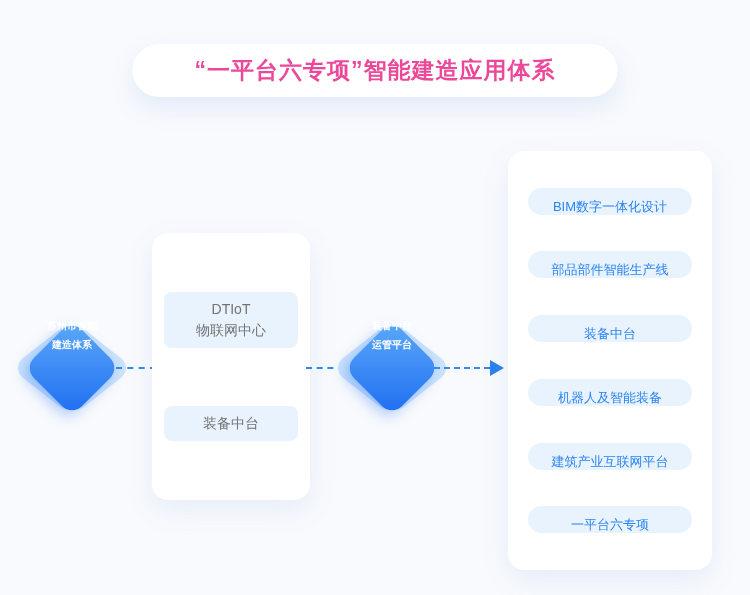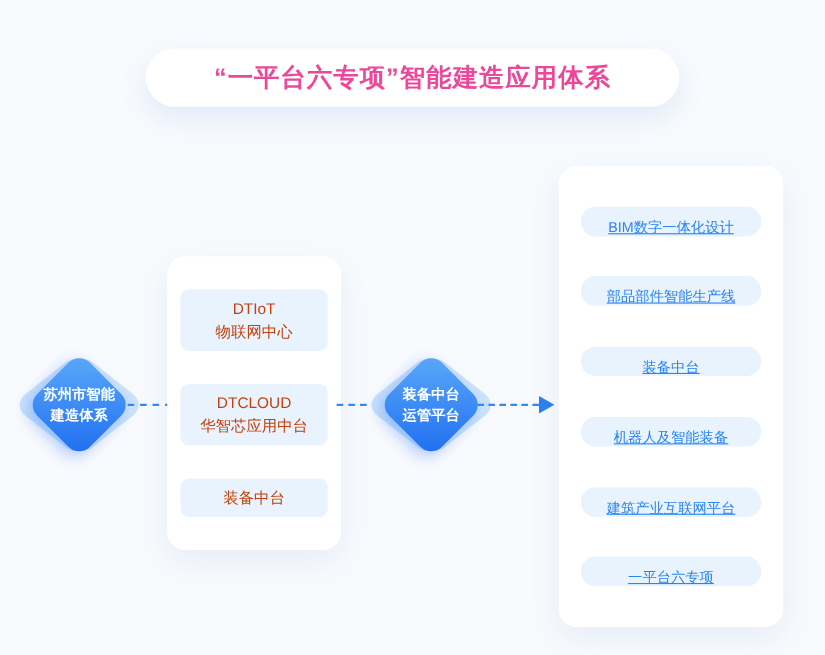--- a/index.html
+++ b/index.html
@@ -29,45 +29,45 @@
     transform:scaleX(1.28) rotate(45deg);
   }
   .diamond .shape {
     position:absolute; left:18px; top:18px; width:68px; height:68px;
     background:linear-gradient(135deg,#5caafa 0%,#1e6df0 100%);
     border-radius:14px; transform:rotate(45deg);
     box-shadow:0 6px 14px rgba(30,109,240,0.35);
   }
   .diamond .dtext {
     position:absolute; inset:0;
-    display:flex; flex-direction:column; align-items:center; justify-content:center;
-    color:#ffffff; font-size:13px; font-weight:bold; line-height:19px;
+    display:flex; flex-direction:column; align-items:center; justify-content:flex-start;
+    color:#ffffff; font-size:10px; font-weight:bold; line-height:19px;
     text-align:center; z-index:2;font-family:Liberation Serif, serif;
   }
   .diamond-left { left:20px; top:316px; }
   .diamond-center { left:340px; top:316px; }
 
   
   .panel {
     position:absolute; background:#ffffff; border-radius:16px;
     box-shadow:0 10px 28px rgba(110,150,210,0.12);
     display:flex; flex-direction:column; align-items:center; justify-content:space-evenly;
   }
   .panel-middle { left:152px; top:233px; width:158px; height:267px; }
   .panel-right  { left:508px; top:151px; width:204px; height:419px; }
 
   .mbox {
     width:134px; padding:7px 2px;
     background:#e9f3fe; border-radius:8px;
-    color:#c2410c; font-size:14px; line-height:21px; text-align:center;
+    color:#737373; font-size:14px; line-height:21px; text-align:center;
   }
   .rbox {
     width:164px; height:27px; line-height:38px;
     background:#e9f3fe; border-radius:17px;
-    color:#2a84f2; font-size:13px; text-align:center; white-space:nowrap;text-decoration:underline;
+    color:#2a84f2; font-size:13px; text-align:center; white-space:nowrap;
   }
 
   
   .connector {
     position:absolute; height:0;
     border-top:2px dashed #2e8bf2;
   }
   .conn-1 { left:116px; top:367px; width:40px; }
   .conn-2 { left:306px; top:367px; width:38px; }
   .conn-3 { left:434px; top:367px; width:56px; }
@@ -96,24 +96,20 @@
 </div>
 
 <div class="connector conn-1"></div>
 
 <div class="panel panel-middle">
   <div class="mbox">
     <div>DTIoT</div>
     <div>物联网中心</div>
   </div>
   <div class="mbox">
-    <div>DTCLOUD</div>
-    <div>华智芯应用中台</div>
-  </div>
-  <div class="mbox">
     <div>装备中台</div>
   </div>
 </div>
 
 <div class="connector conn-2"></div>
 
 <div class="diamond diamond-center">
   <div class="echo"></div>
   <div class="shape"></div>
   <div class="dtext">

